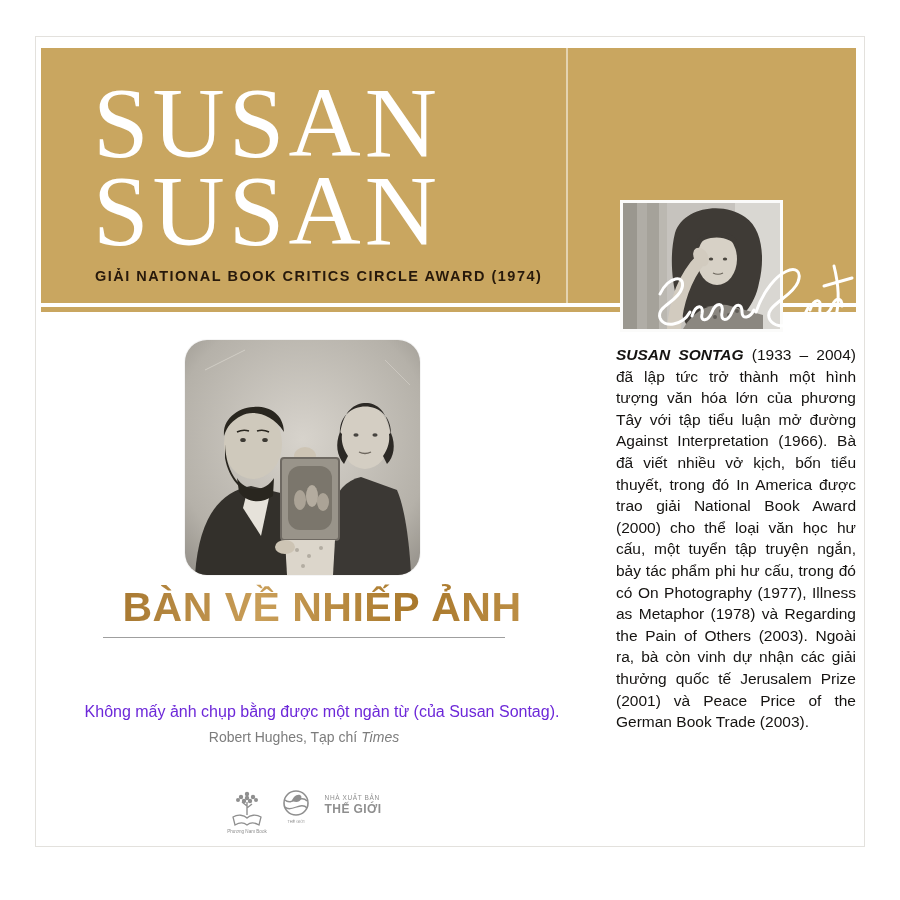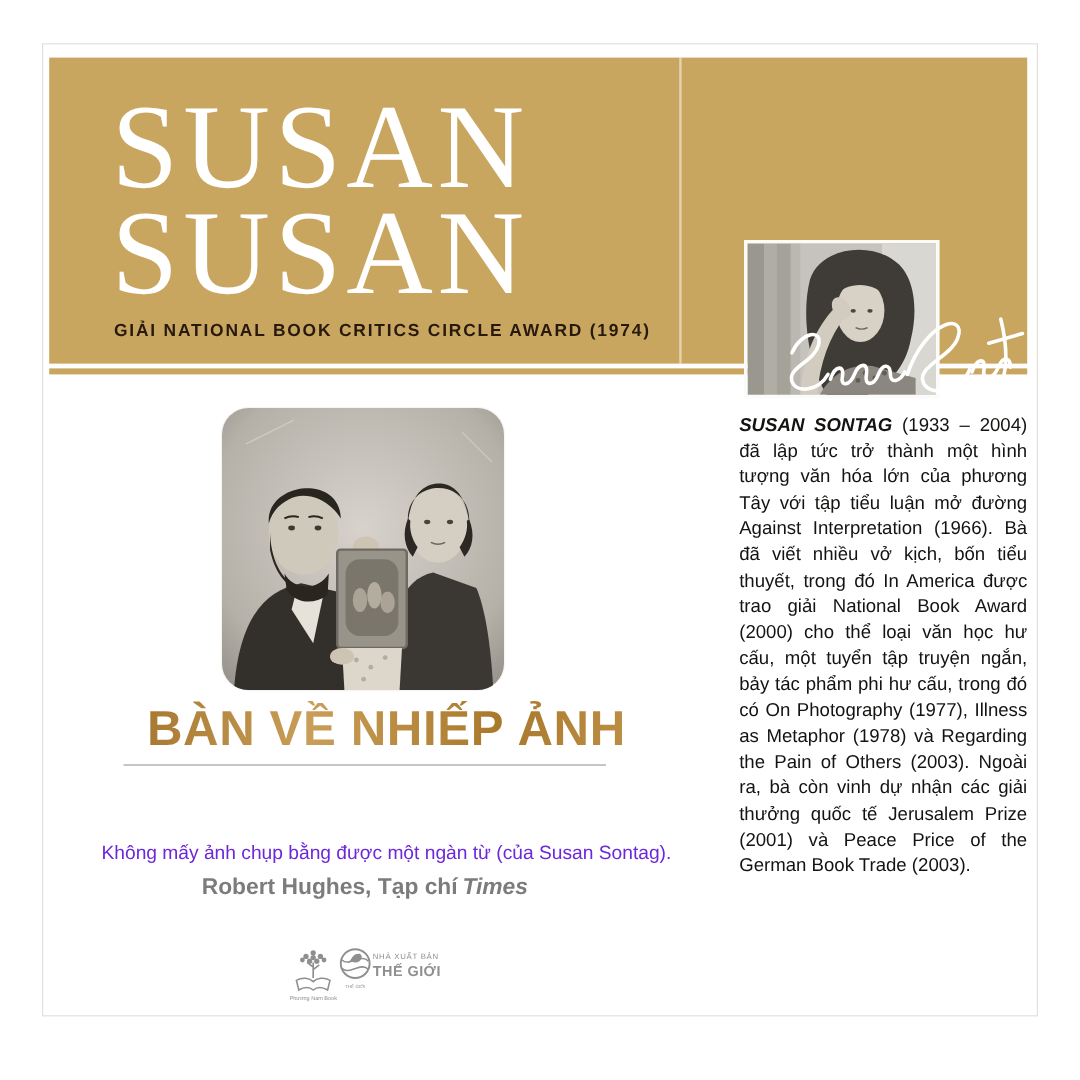--- a/index.html
+++ b/index.html
@@ -42,25 +42,25 @@
   }
   .title-divider{position:absolute;left:103px;top:637px;width:402px;height:1px;background:#9f9f9f;}
 
   .translator{position:absolute;left:41px;top:646px;width:526px;text-align:center;
               font-size:20px;color:#2c2c2c;}
   .translator .role{font-style:italic;font-size:14px;margin-left:5px;color:#3a3a3a;}
 
   .quote{position:absolute;left:59px;top:703px;width:526px;text-align:center;
          font-size:16px;color:#6d28d9;}
   .attribution{position:absolute;left:41px;top:729px;width:526px;text-align:center;
-               font-size:19px;font-weight:700;color:#7c7c7c;}
+               font-size:14px;font-weight:400;color:#7c7c7c;}
   .attribution .src{font-style:italic;margin-left:4px;}
 
   .logos{position:absolute;left:41px;top:789px;width:526px;display:flex;justify-content:center;
-         align-items:flex-start;}
+         align-items:flex-start;gap:14px;}
   .logo-stack{display:flex;flex-direction:column;align-items:center;}
   .tg-wordmark{display:flex;flex-direction:column;margin-top:5px;}
   .tg-line1{font-size:6.5px;letter-spacing:.6px;color:#8f8f8f;}
   .tg-line2{font-size:12px;font-weight:700;letter-spacing:.4px;color:#8f8f8f;margin-top:1px;}
 </style>
 </head>
 <body>
 
 <div class="page">
 

